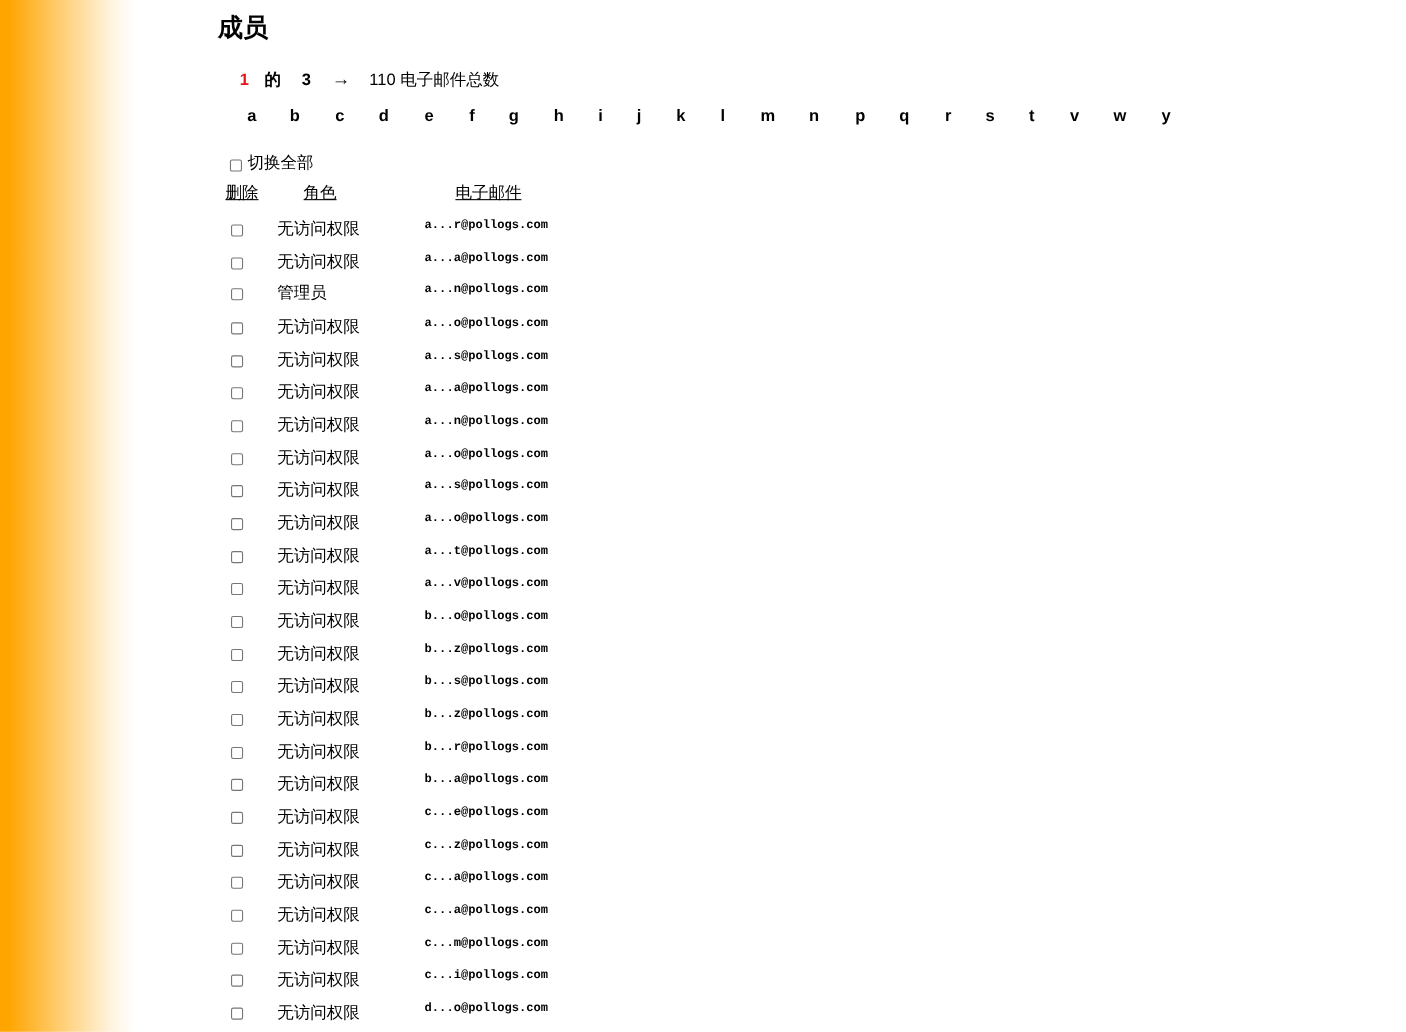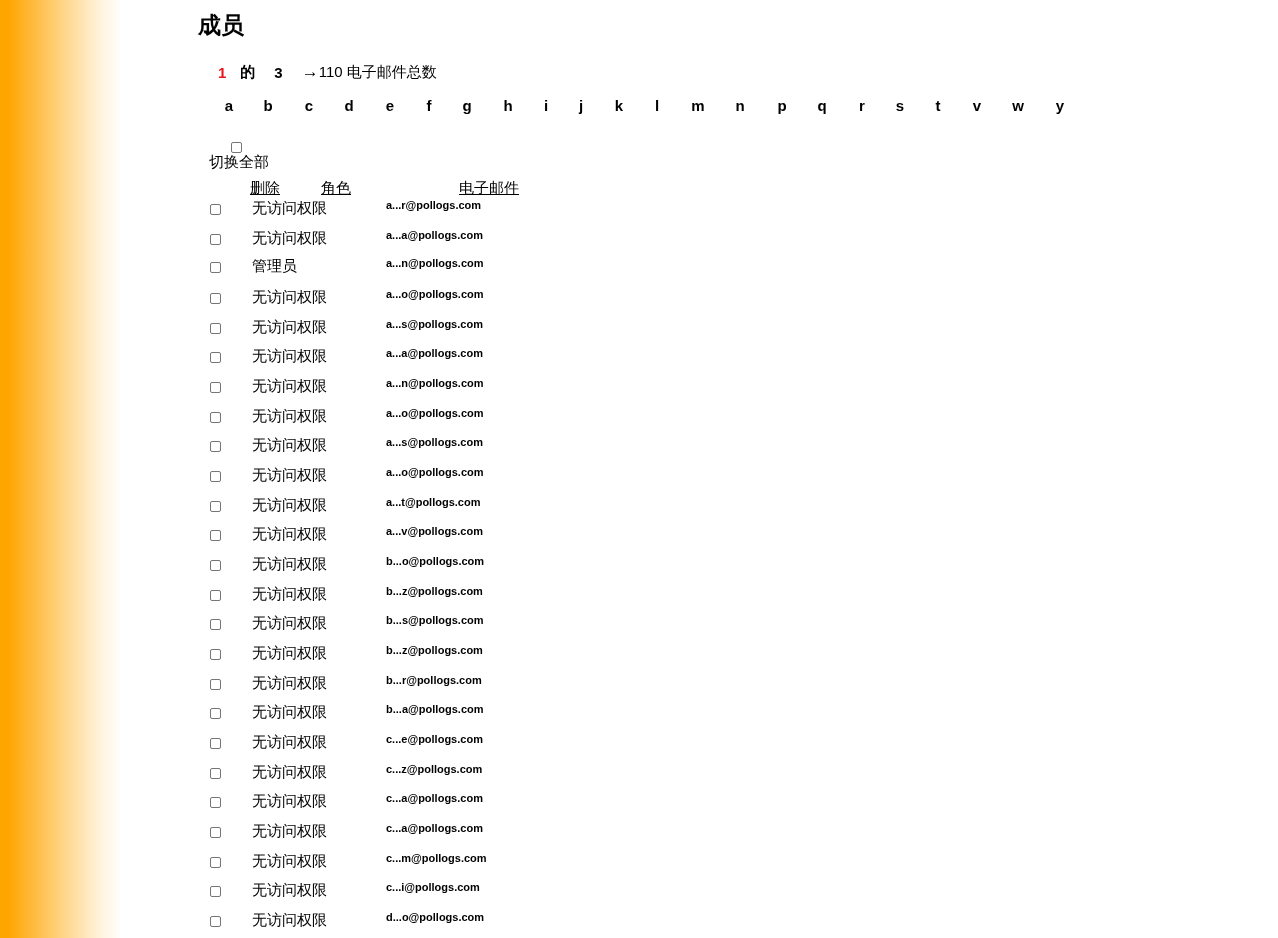--- a/index.html
+++ b/index.html
@@ -15,37 +15,37 @@
     font-size: 23px; font-weight: bold; margin: 0;
   }
   .pager {
     position: absolute; left: 218px; top: 62px;
     font-size: 15px; display: flex; align-items: center;
   }
   .pager .cur { color: #E8141B; font-weight: bold; }
   .pager .of { font-weight: bold; margin-left: 14px; }
   .pager .tot { font-weight: bold; margin-left: 19px; }
   .pager .arrow { margin-left: 19px; font-size: 17px; cursor: pointer; }
-  .pager .count { }
+  .pager .count { margin-left: 17px; }
   .alpha {
     position: absolute; top: 97px; left: 0; height: 20px;
     font-size: 15px; font-weight: bold;
   }
   .alpha span { position: absolute; cursor: pointer; transform: translateX(-50%); }
   .toggle {
     position: absolute; left: 209px; top: 139px;
-    font-size: 15px; display: flex; align-items: center; flex-direction: column;
+    font-size: 15px; display: flex; align-items: center;
   }
   .cb {
     width: 11px; height: 11px; border: 1px solid #767676; border-radius: 2px;
     background: #fff; display: inline-block; box-sizing: border-box; cursor: pointer;
   }
   .toggle .cb { margin-top: 3px; margin-right: 5px; }
-  .hdr { position: absolute; top: 179px; font-size: 15px; text-decoration: underline; cursor: pointer; margin-left: 45px; }
-  .row { position: absolute; left: 0; height: 20px; width: 700px; }
+  .hdr { position: absolute; top: 166px; font-size: 15px; text-decoration: underline; cursor: pointer; }
+  .row { position: absolute; left: 0; height: 20px; width: 700px; font-family: Liberation Mono, monospace; }
   .row .cb { position: absolute; left: 210px; top: 5px; }
   .row .role { position: absolute; left: 252px; top: 0; font-size: 15px; }
   .row .email { position: absolute; left: 386px; top: 0; font-size: 11px; font-weight: bold; }
 </style>
 </head>
 <body>
 
 <h1 class="title">成员</h1>
 
 <div class="pager">

